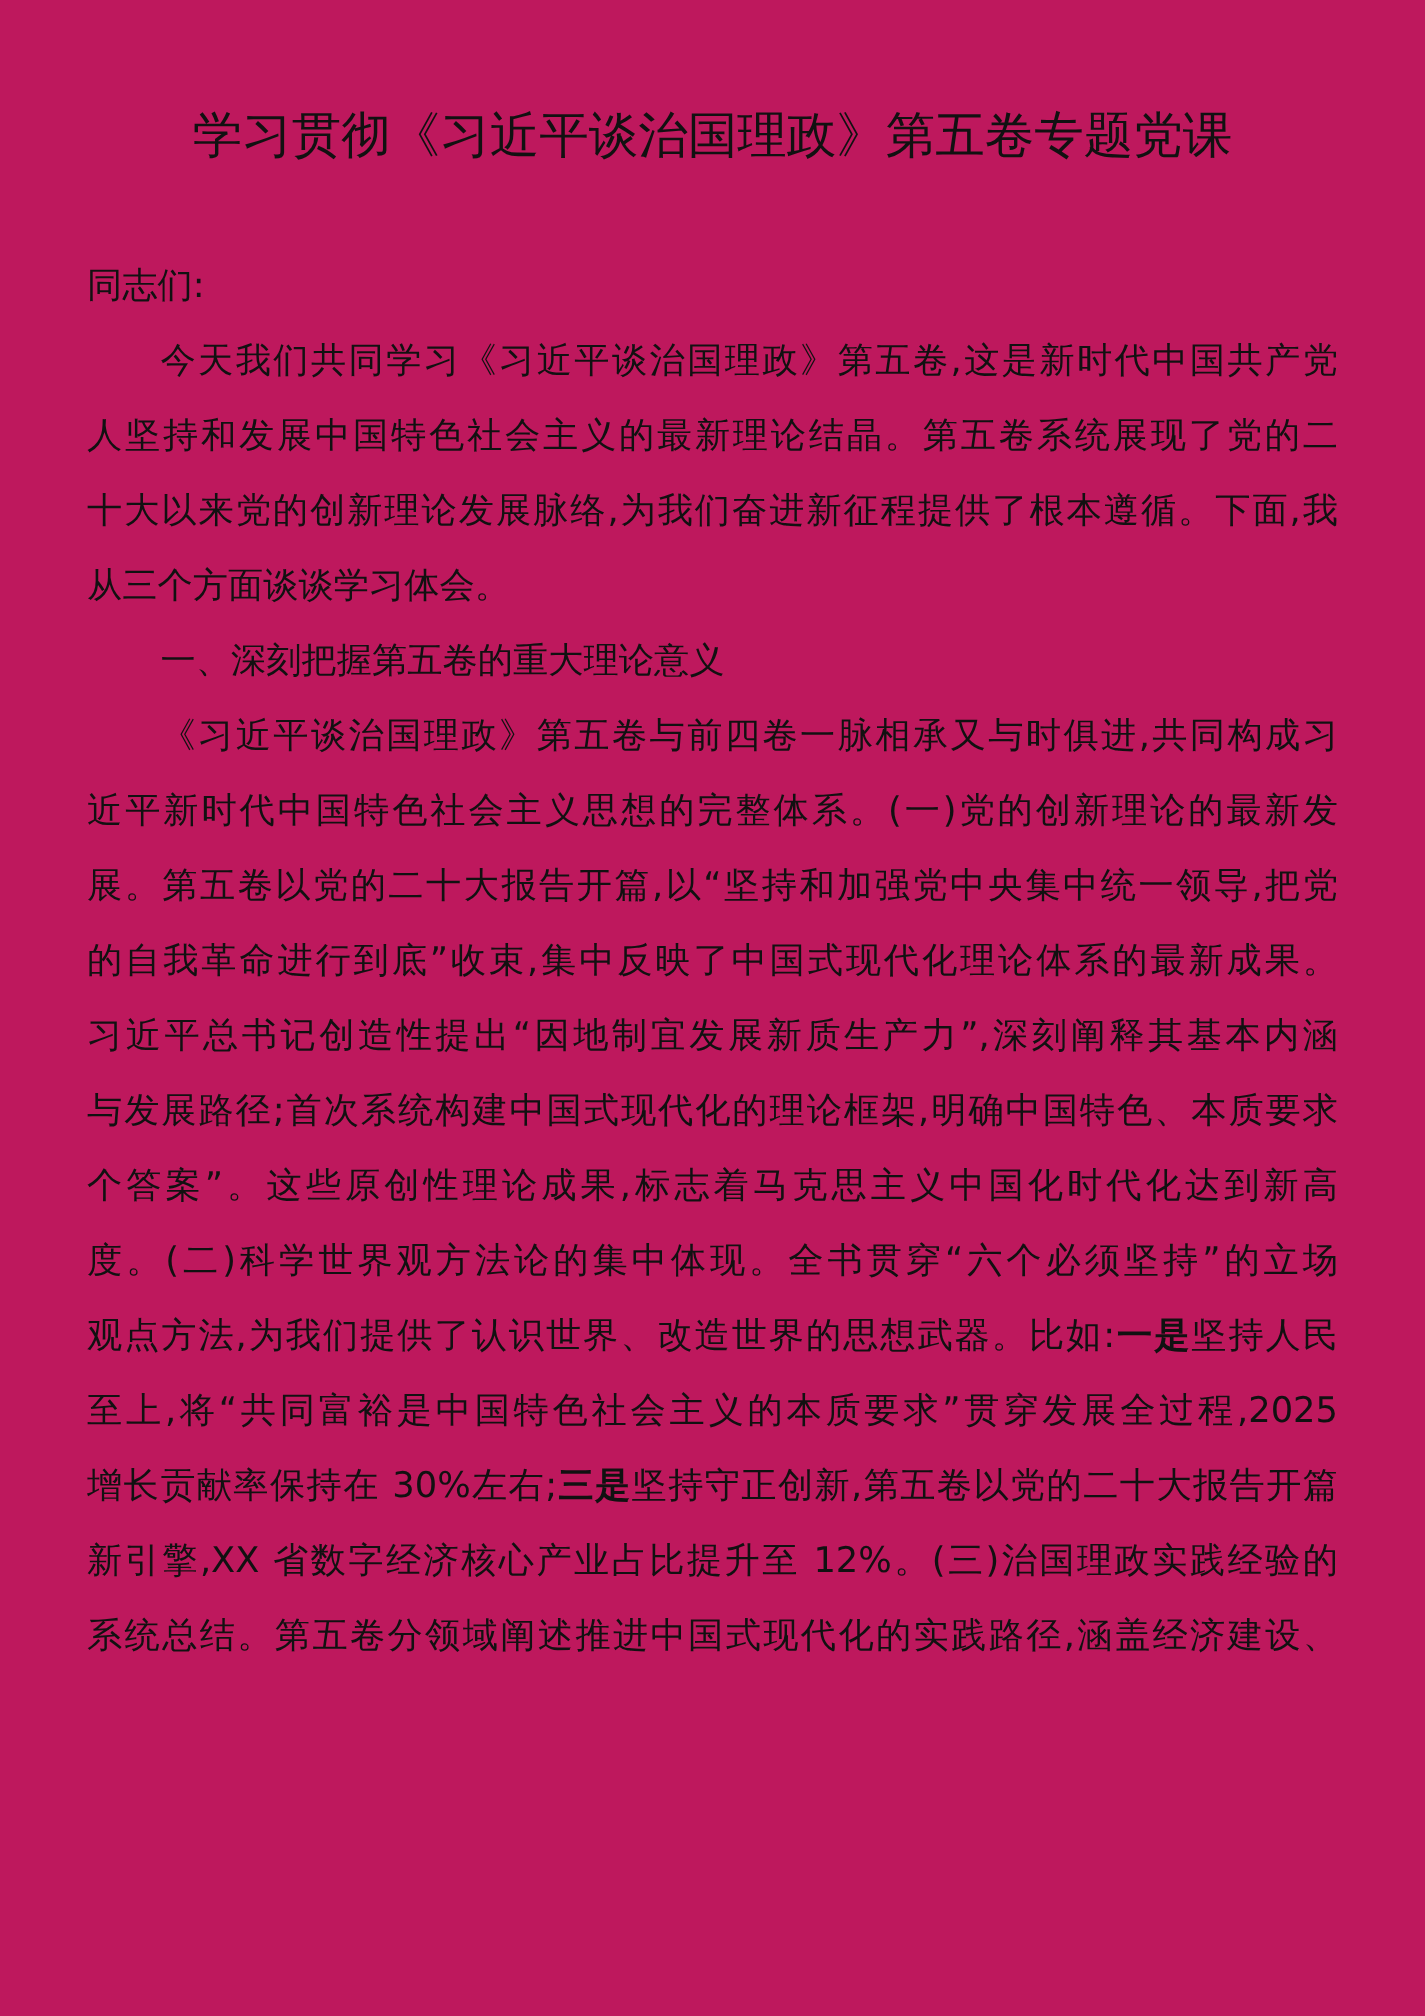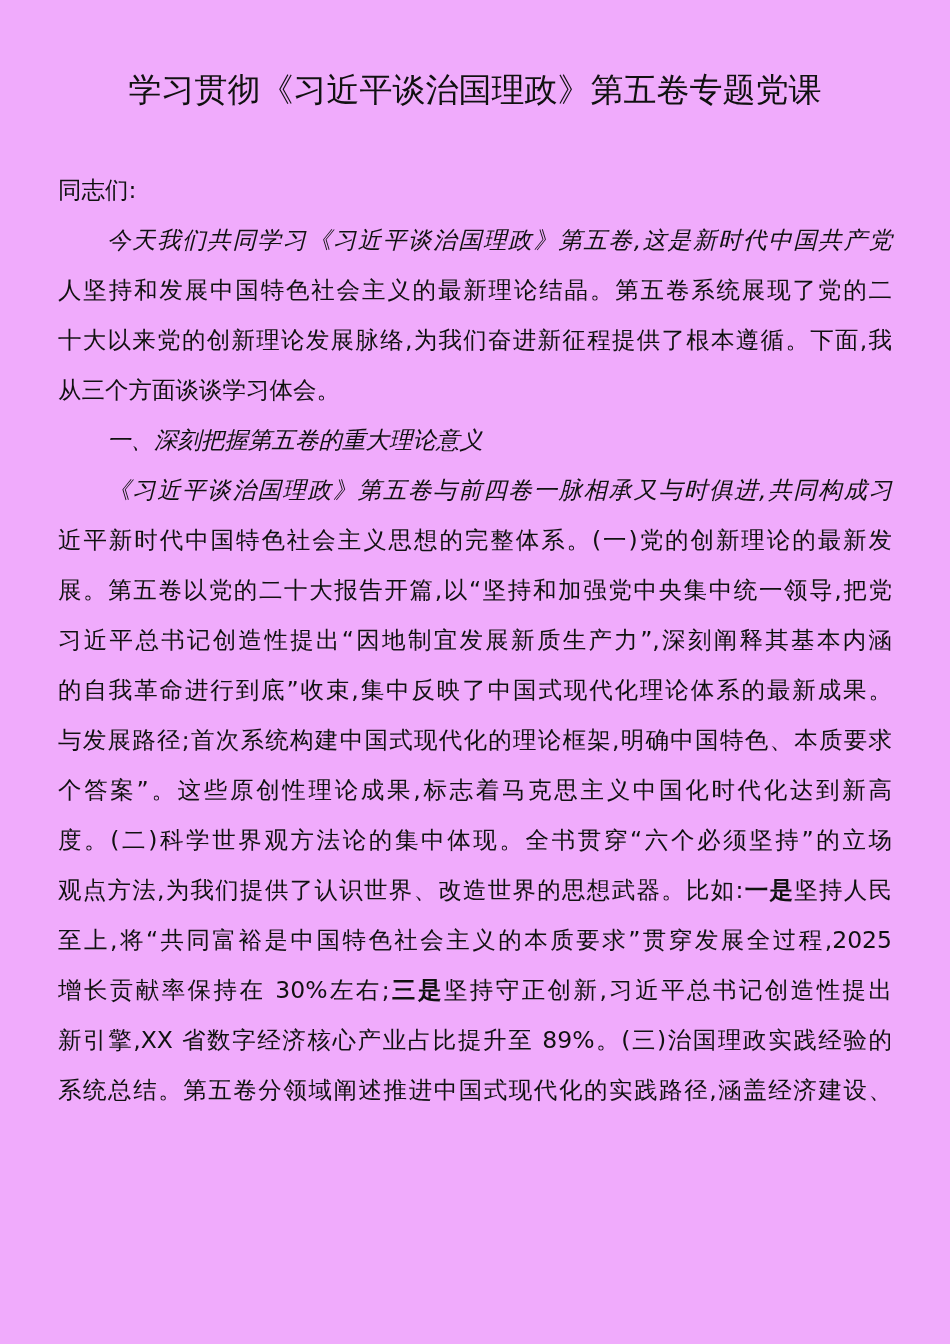--- a/index.html
+++ b/index.html
@@ -13,21 +13,21 @@
     position: relative;
     overflow: hidden;
     font-family: "DejaVu Sans", "Liberation Sans", sans-serif;
     color: #111111;
   }
   .page {
     position: absolute;
     left: 0; top: 0;
     width: 950px;
     height: 1344px;
-    background: #f0abfc;
+    background: #be185d;
   }
   .title {
     position: absolute;
     left: 0;
     top: 66px;
     width: 950px;
     text-align: center;
     font-size: 33px;
     line-height: 48px;
     letter-spacing: 0px;
@@ -48,21 +48,20 @@
     text-align: justify;
     text-align-last: justify;
     overflow: visible;
   }
   .line.left {
     text-align: center;
     text-align-last: left;
   }
   .line.indent {
     padding-left: 49px;
-    font-style: italic;
   }
   .line.heading {
     height: 50px;
   }
   .b { font-weight: bold; }
 </style>
 </head>
 <body>
 
 <div class="page">
@@ -76,31 +75,31 @@
     <div class="line indent">今天我们共同学习《习近平谈治国理政》第五卷,这是新时代中国共产党</div>
     <div class="line">人坚持和发展中国特色社会主义的最新理论结晶。第五卷系统展现了党的二</div>
     <div class="line">十大以来党的创新理论发展脉络,为我们奋进新征程提供了根本遵循。下面,我</div>
     <div class="line left">从三个方面谈谈学习体会。</div>
 
     <div class="line left indent heading">一、深刻把握第五卷的重大理论意义</div>
 
     <div class="line indent">《习近平谈治国理政》第五卷与前四卷一脉相承又与时俱进,共同构成习</div>
     <div class="line">近平新时代中国特色社会主义思想的完整体系。(一)党的创新理论的最新发</div>
     <div class="line">展。第五卷以党的二十大报告开篇,以“坚持和加强党中央集中统一领导,把党</div>
+    <div class="line">的自我革命进行到底”收束,集中反映了中国式现代化理论体系的最新成果。</div>
     <div class="line">习近平总书记创造性提出“因地制宜发展新质生产力”,深刻阐释其基本内涵</div>
-    <div class="line">的自我革命进行到底”收束,集中反映了中国式现代化理论体系的最新成果。</div>
     <div class="line">与发展路径;首次系统构建中国式现代化的理论框架,明确中国特色、本质要求</div>
     <div class="line">个答案”。这些原创性理论成果,标志着马克思主义中国化时代化达到新高</div>
     <div class="line">度。(二)科学世界观方法论的集中体现。全书贯穿“六个必须坚持”的立场</div>
 
     <div class="line"><span>观点方法,为我们提供了认识世界、改造世界的思想武器。比如:</span><span class="b">一是</span><span>坚持人民</span></div>
 
     <div class="line">至上,将“共同富裕是中国特色社会主义的本质要求”贯穿发展全过程,2025</div>
 
 
 
-    <div class="line"><span>增长贡献率保持在 30%左右;</span><span class="b">三是</span><span>坚持守正创新,习近平总书记创造性提出</span></div>
+    <div class="line"><span>增长贡献率保持在 30%左右;</span><span class="b">三是</span><span>坚持守正创新,第五卷以党的二十大报告开篇</span></div>
 
-    <div class="line">新引擎,XX 省数字经济核心产业占比提升至 89%。(三)治国理政实践经验的</div>
+    <div class="line">新引擎,XX 省数字经济核心产业占比提升至 12%。(三)治国理政实践经验的</div>
     <div class="line">系统总结。第五卷分领域阐述推进中国式现代化的实践路径,涵盖经济建设、</div>
 
   </div>
 </div>
 
 </body></html>

